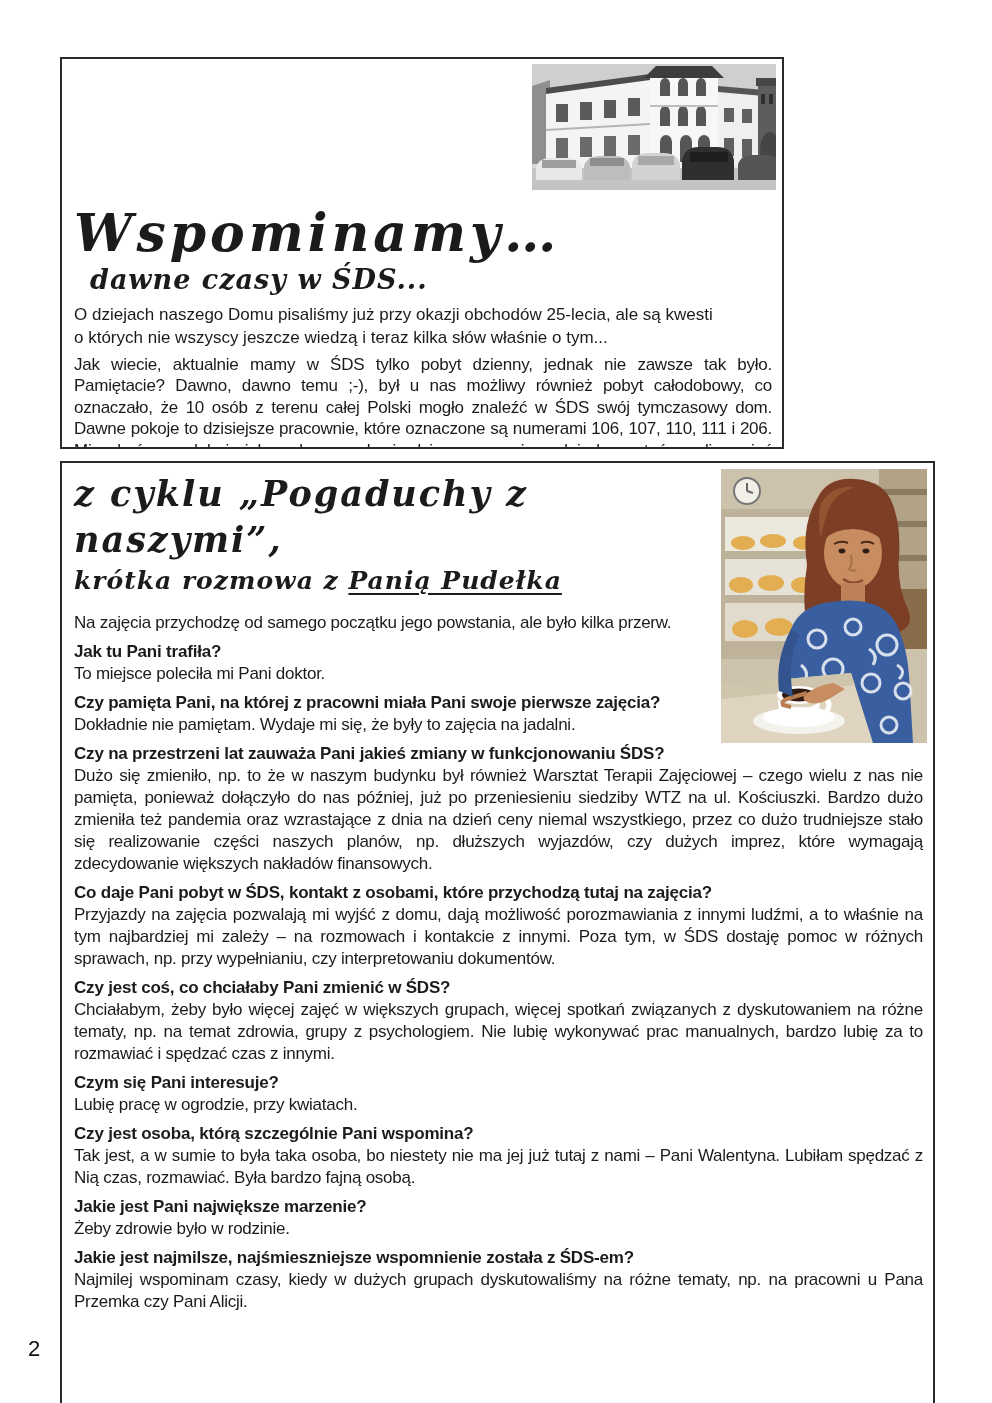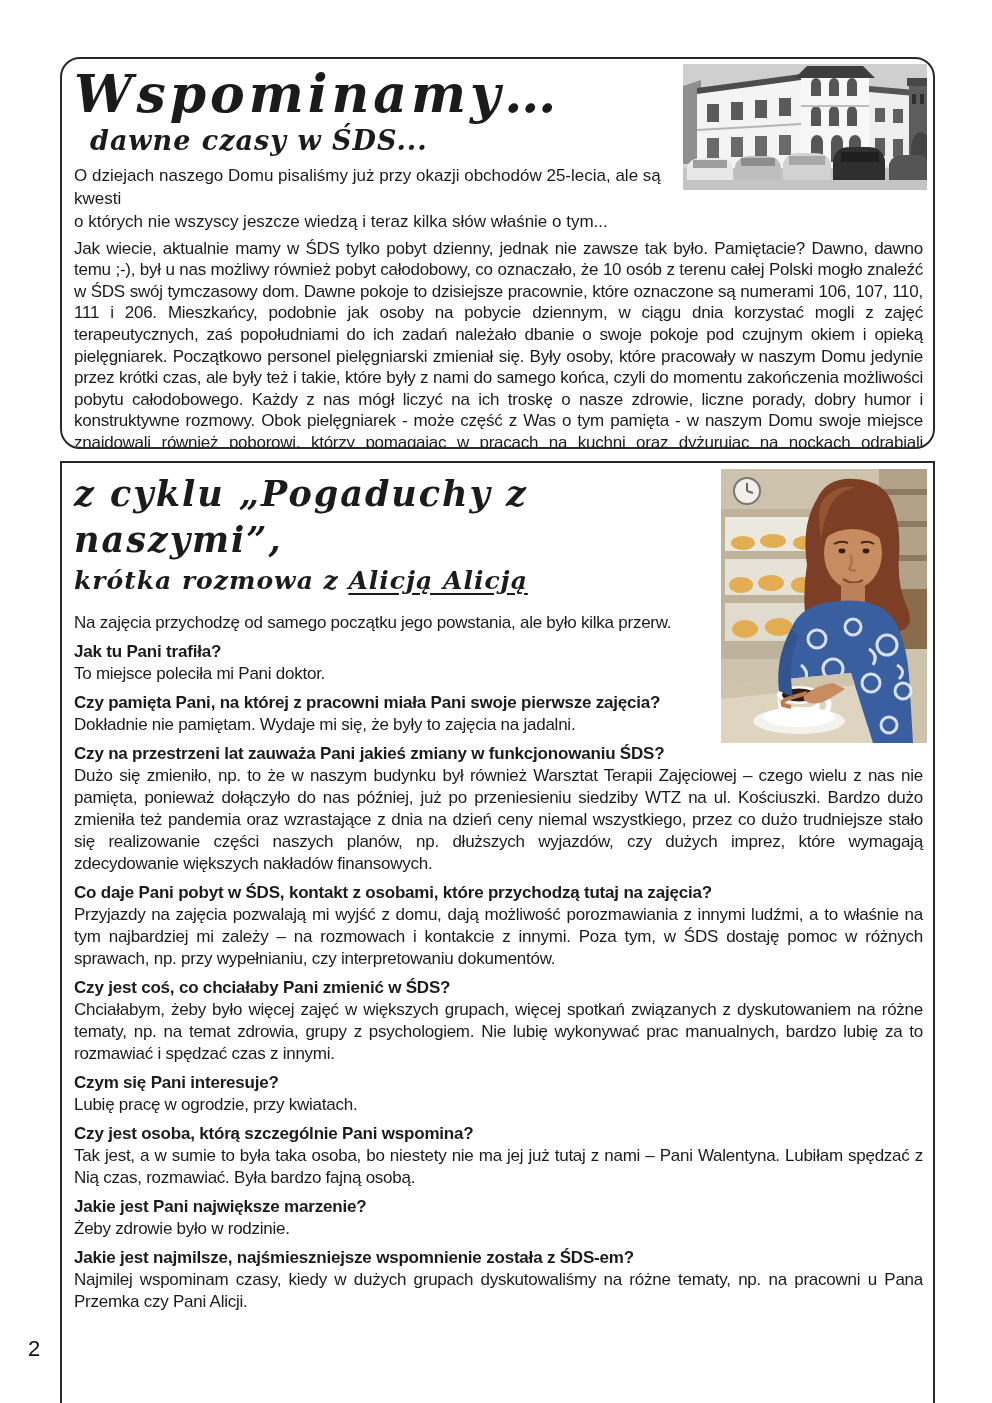--- a/index.html
+++ b/index.html
@@ -1,21 +1,21 @@
 <!DOCTYPE html>
 <html lang="pl"><head>
 <meta charset="utf-8">
 <style>
   html,body{margin:0;padding:0;background:#ffffff;}
   .page{position:relative;width:992px;height:1403px;background:#ffffff;
         font-family:"Liberation Sans",sans-serif;color:#1b1b1b;overflow:hidden;}
 
   .box{position:absolute;left:60px;box-sizing:border-box;border:2px solid #2a2a2a;
        background:#fff;overflow:hidden;}
-  .box1{top:57px;width:875px;height:392px;padding:2px 10px 4px 12px;border-radius:20px;}
+  .box1{top:57px;width:724px;height:392px;padding:2px 10px 4px 12px;}
   .box2{top:461px;width:875px;height:1088px;padding:4px 10px 4px 12px;}
 
   
   .script-big{font-family:"DejaVu Serif",serif;font-style:italic;font-weight:bold;
               font-size:52px;line-height:1.25;margin:0;letter-spacing:4px;}
   .script-sub{font-family:"DejaVu Serif",serif;font-style:italic;font-weight:bold;
               font-size:27px;line-height:1.1;margin:0 0 8px 16px;letter-spacing:1px;}
   .script-big2{font-family:"DejaVu Serif",serif;font-style:italic;font-weight:bold;
               font-size:35px;line-height:1.3;margin:4px 0 0 0;letter-spacing:2px;}
   .script-sub2{font-family:"DejaVu Serif",serif;font-style:italic;font-weight:bold;
@@ -206,21 +206,21 @@
         <path d="M99 228 q12 2 8 12 q-3 7 -12 5" fill="none" stroke="#ffffff" stroke-width="5"></path>
 
         <path d="M112 214 q-14 2 -26 10 q-6 4 -2 8 q10 6 24 -2 q10 -6 16 -10 z" fill="#c78d60"></path>
         <path d="M86 224 l-20 6 q-6 2 -4 6 l8 2" stroke="#b87c50" stroke-width="4" fill="none"></path>
 
         <path d="M70 160 q-16 30 -12 62 l14 6 q-6 -36 6 -62 z" fill="#33548f"></path>
       </svg>
     </div>
 
     <h1 class="script-big2">z cyklu „Pogaduchy z naszymi”,</h1>
-    <h2 class="script-sub2"><span>krótka rozmowa z </span><span class="underlined">Alicją Alicją</span></h2>
+    <h2 class="script-sub2"><span>krótka rozmowa z </span><span class="underlined">Panią Pudełka</span></h2>
 
     <div>
       <div class="qa-item">
         <div class="qa-a">Na zajęcia przychodzę od samego początku jego powstania, ale było kilka przerw.</div>
       </div>
       <div class="qa-item">
         <div class="qa-q">Jak tu Pani trafiła?</div>
         <div class="qa-a">To miejsce poleciła mi Pani doktor.</div>
       </div>
       <div class="qa-item">

